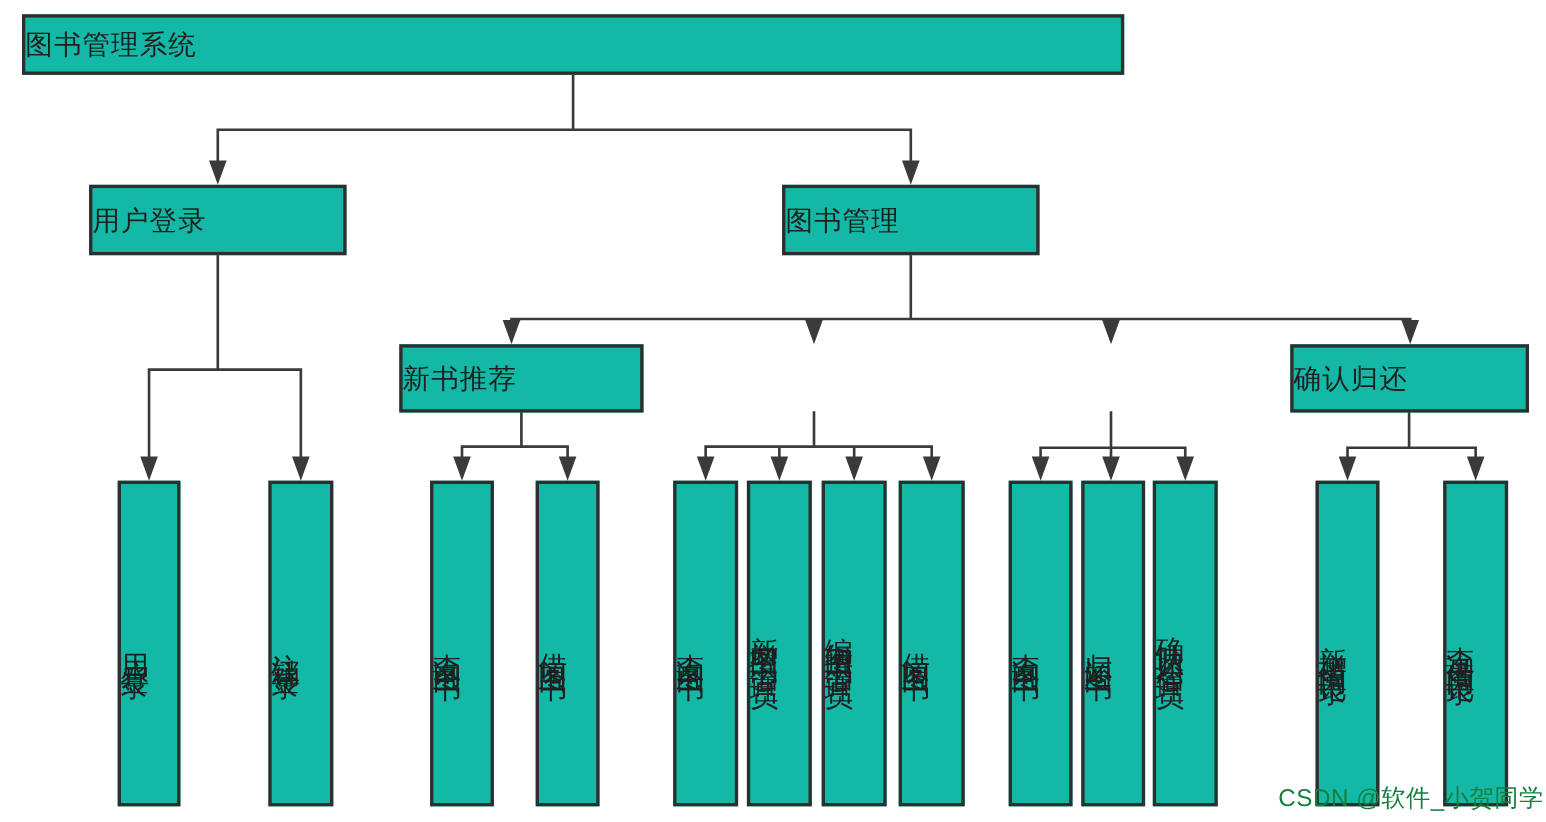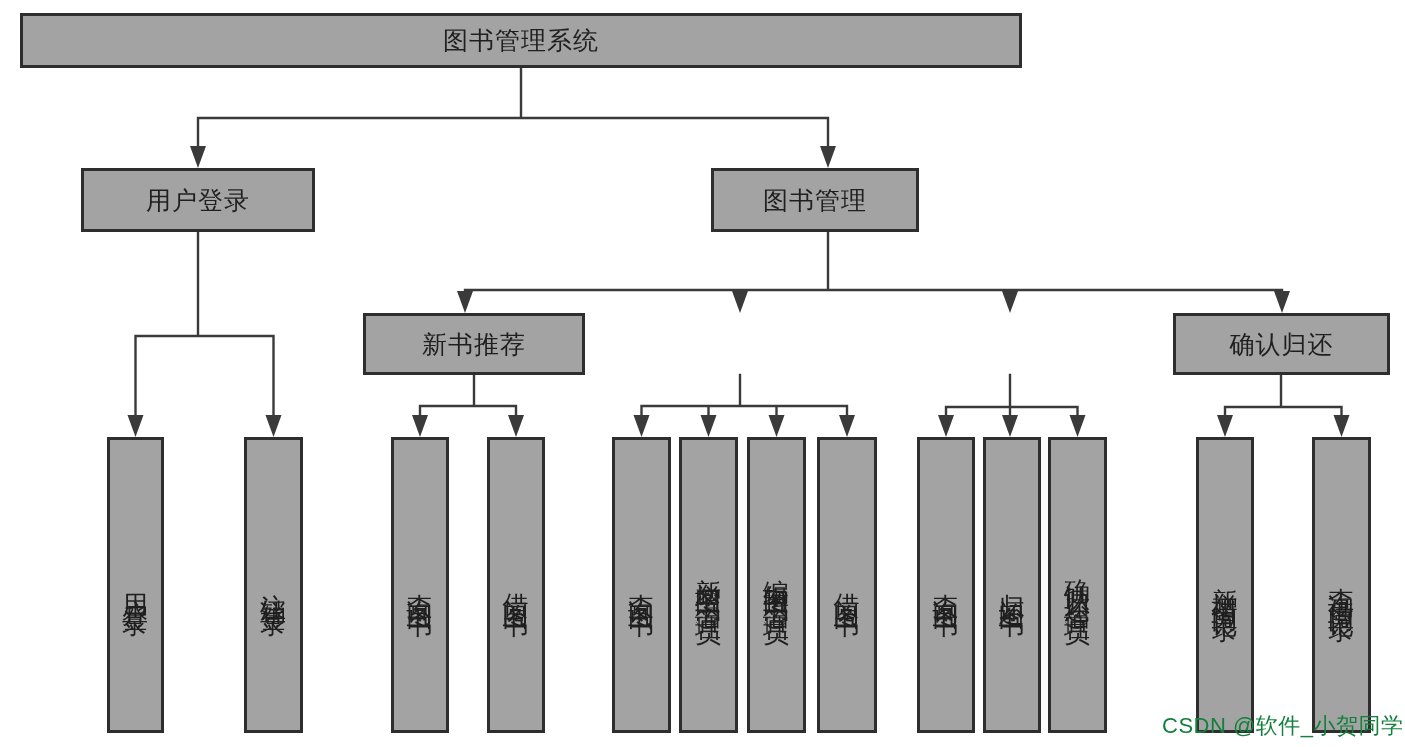--- a/index.html
+++ b/index.html
@@ -14,24 +14,23 @@
   #connectors {
     position: absolute;
     left: 0; top: 0;
     width: 1405px; height: 747px;
     pointer-events: none;
   }
   .node {
     position: absolute;
     box-sizing: border-box;
     border: 3px solid #2e2e2e;
-    background: #a3a3a3;
+    background: #14b8a6;
     display: flex;
     align-items: center;
-    justify-content: center;
     color: #1f1f1f;
   }
   .node.h { font-size: 25px; letter-spacing: 1px; }
   .node.v .vtext {
     writing-mode: vertical-rl;
     text-orientation: mixed;
     font-size: 26px;
     line-height: 1;
     letter-spacing: 6px;
     color: #1f1f1f;
@@ -97,21 +96,21 @@
     </g>
   </svg>
 
   <div class="node h" style="left:20px; top:13px; width:1002px; height:55px;">
     <span>图书管理系统</span>
   </div>
 
   <div class="node h" style="left:81px; top:168px; width:234px; height:64px;">
     <span>用户登录</span>
   </div>
-  <div class="node h" style="left:711px; top:168px; width:208px; height:64px;">
+  <div class="node h" style="left:711px; top:168px; width:234px; height:64px;">
     <span>图书管理</span>
   </div>
 
   <div class="node h" style="left:363px; top:313px; width:222px; height:62px;">
     <span>新书推荐</span>
   </div>
   <div class="node h" style="left:1173px; top:313px; width:217px; height:62px;">
     <span>确认归还</span>
   </div>
 

